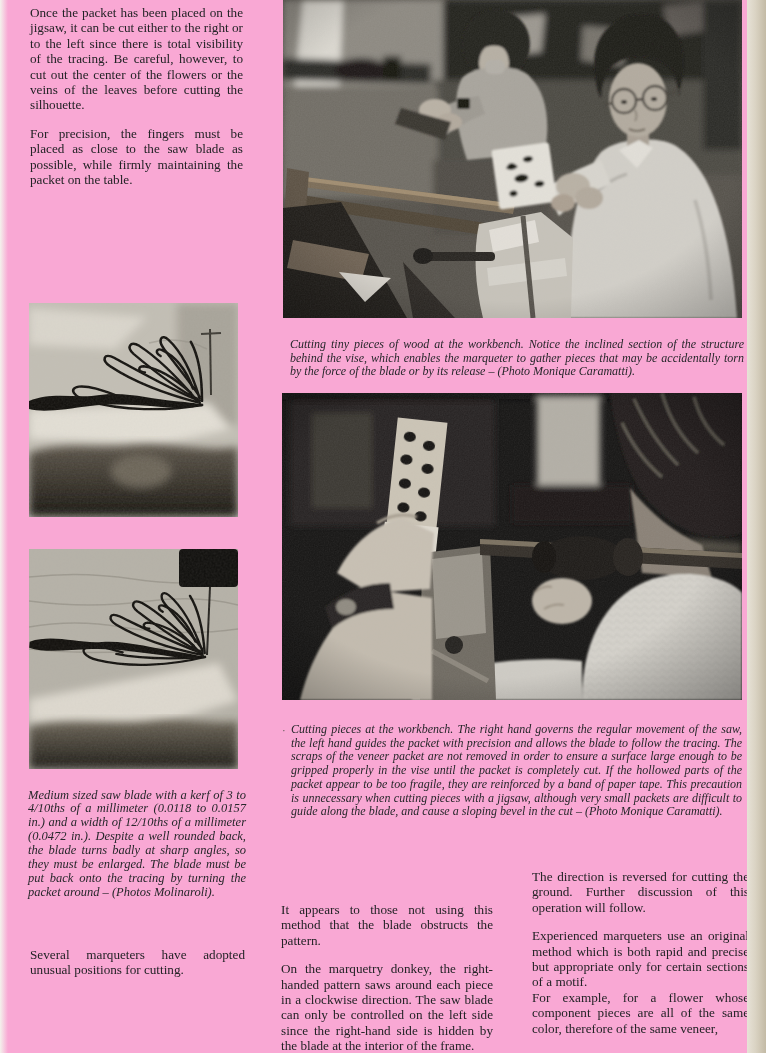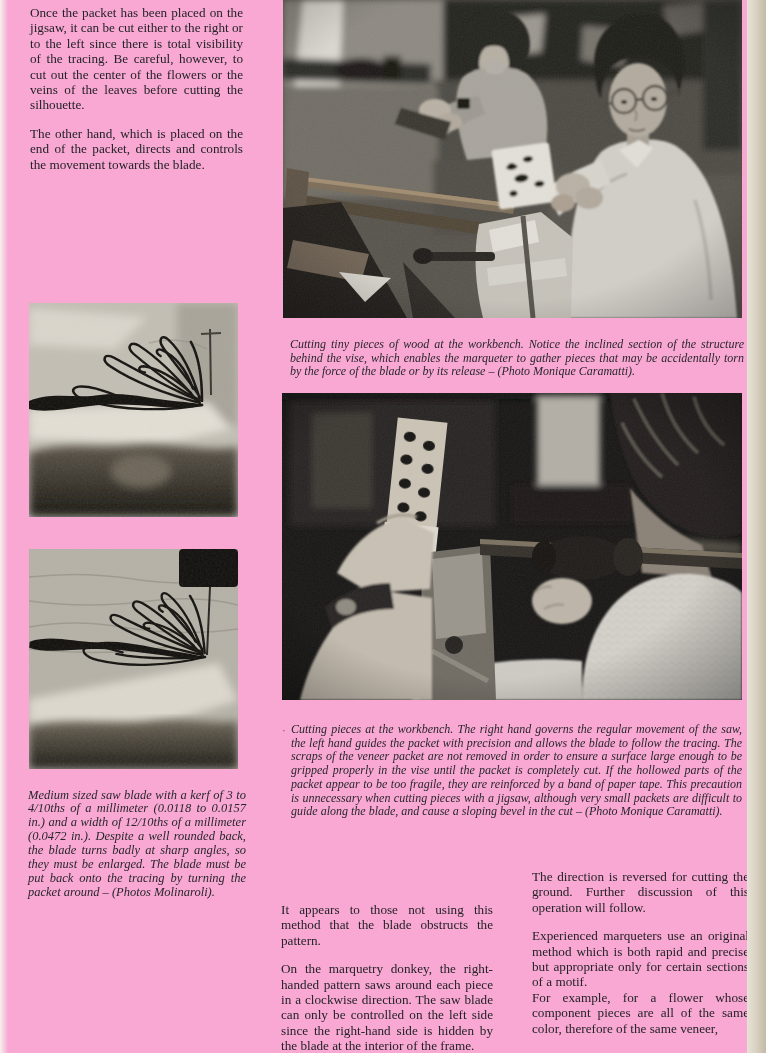--- a/index.html
+++ b/index.html
@@ -40,21 +40,21 @@
   #col-bot-mid     {left:281px;top:902px;width:212px;}
   #col-bot-right   {left:532px;top:869px;width:217px;}
 </style>
 </head>
 <body>
 
 <div class="page">
 
   <section class="body-text" id="col-intro">
     <p>Once the packet has been placed on the jigsaw, it can be cut either to the right or to the left since there is total visibility of the tracing. Be careful, however, to cut out the center of the flowers or the veins of the leaves before cutting the silhouette.</p>
-    <p>The other hand, which is placed on the end of the packet, directs and controls the movement towards the blade.</p>
+    <p>For precision, the fingers must be placed as close to the saw blade as possible, while firmly maintaining the packet on the table.</p>
   </section>
 
   <figure class="photo" id="photo-top" aria-label="Two marqueters cutting tiny pieces of wood at a workbench vise">
     <svg width="459" height="318" viewBox="0 0 459 318" xmlns="http://www.w3.org/2000/svg">
       <defs>
         <filter id="tp-b3">
             <feGaussianBlur stdDeviation="3"></feGaussianBlur>
           </filter>
         <filter id="tp-b1">
             <feGaussianBlur stdDeviation="1.1"></feGaussianBlur>
@@ -322,20 +322,21 @@
     </svg>
   </figure>
 
   <p class="caption" id="caption-mid">
     <span class="lead-mark">·</span><span>Cutting pieces at the workbench. The right hand governs the regular movement of the saw, the left hand guides the packet with precision and allows the blade to follow the tracing. The scraps of the veneer packet are not removed in order to ensure a surface large enough to be gripped properly in the vise until the packet is completely cut. If the hollowed parts of the packet appear to be too fragile, they are reinforced by a band of paper tape. This precaution is unnecessary when cutting pieces with a jigsaw, although very small packets are difficult to guide along the blade, and cause a sloping bevel in the cut – (Photo Monique Caramatti).</span>
   </p>
 
   <p class="caption caption-left" id="caption-lphotos">Medium sized saw blade with a kerf of 3 to 4/10ths of a millimeter (0.0118 to 0.0157 in.) and a width of 12/10ths of a millimeter (0.0472 in.). Despite a well rounded back, the blade turns badly at sharp angles, so they must be enlarged. The blade must be put back onto the tracing by turning the packet around – (Photos Molinaroli).</p>
 
   <section class="body-text" id="col-bot-left">
+    <p>Several marqueters have adopted unusual positions for cutting.</p>
   </section>
 
   <section class="body-text" id="col-bot-mid">
     <p>It appears to those not using this method that the blade obstructs the pattern.</p>
     <p>On the marquetry donkey, the right-handed pattern saws around each piece in a clockwise direction. The saw blade can only be controlled on the left side since the right-hand side is hidden by the blade at the interior of the frame.</p>
   </section>
 
   <section class="body-text" id="col-bot-right">
     <p>The direction is reversed for cutting the ground. Further discussion of this operation will follow.</p>
     <p class="tight">Experienced marqueters use an original method which is both rapid and precise but appropriate only for certain sections of a motif.</p>

